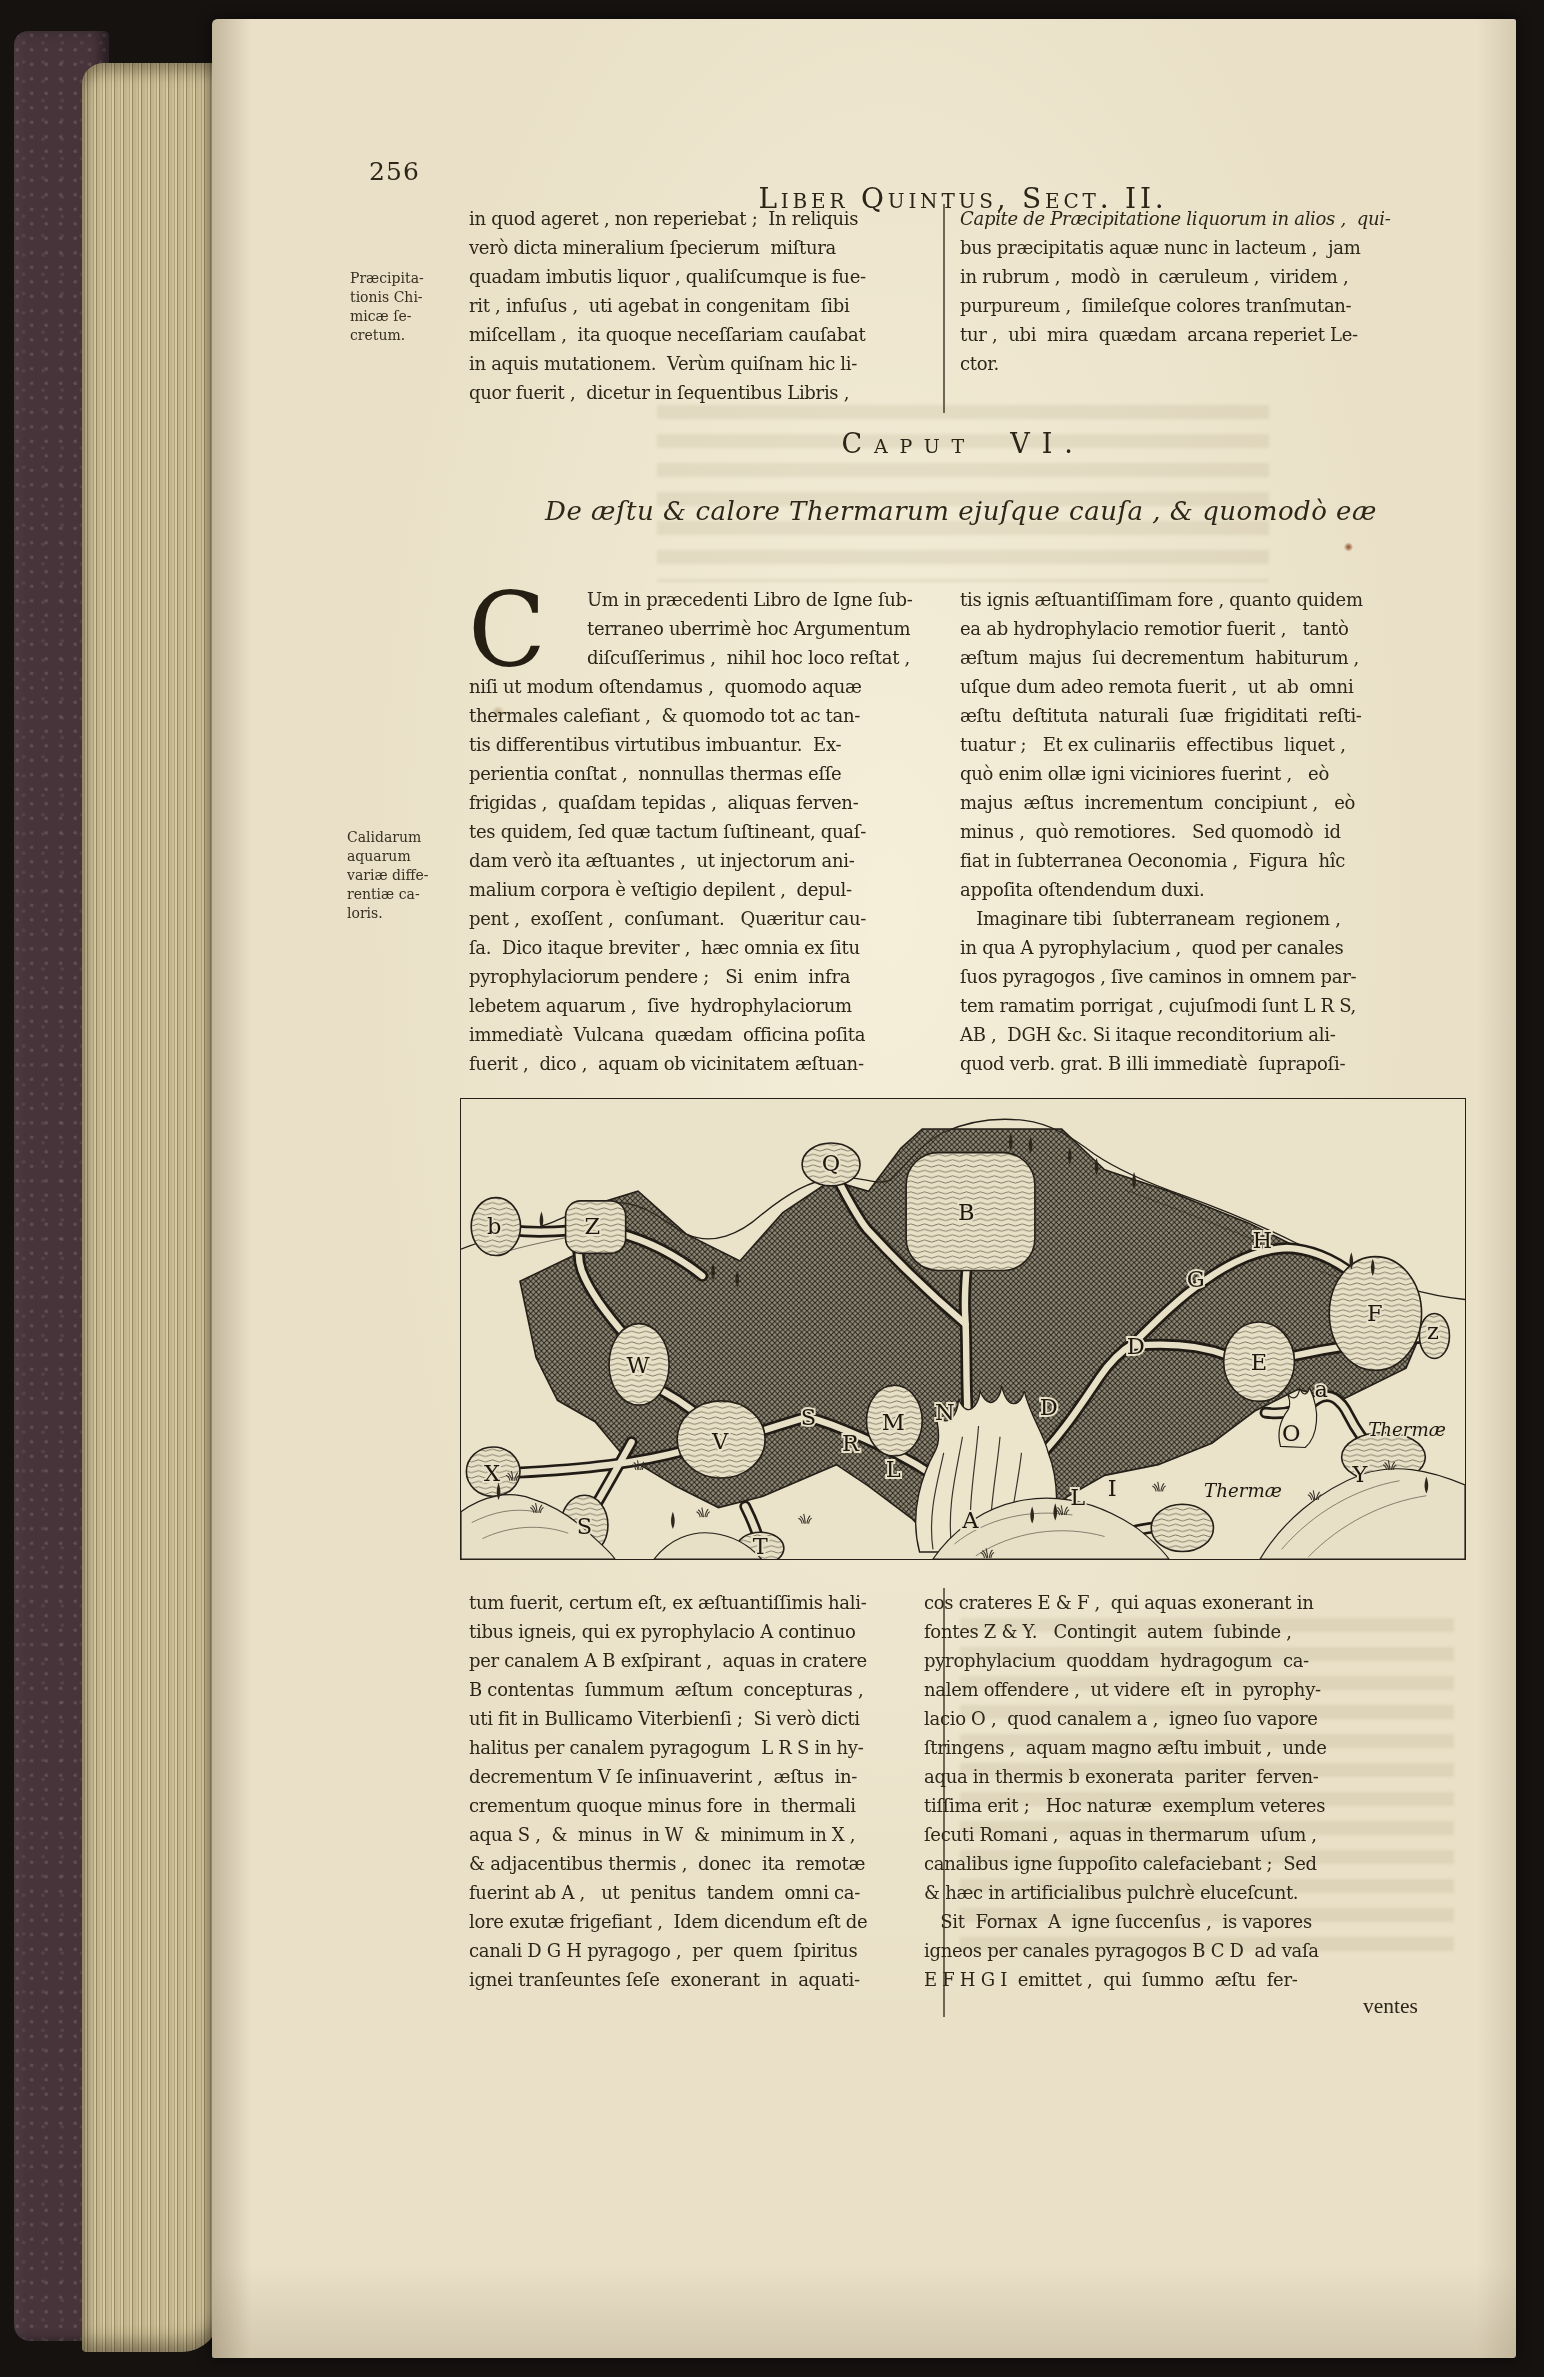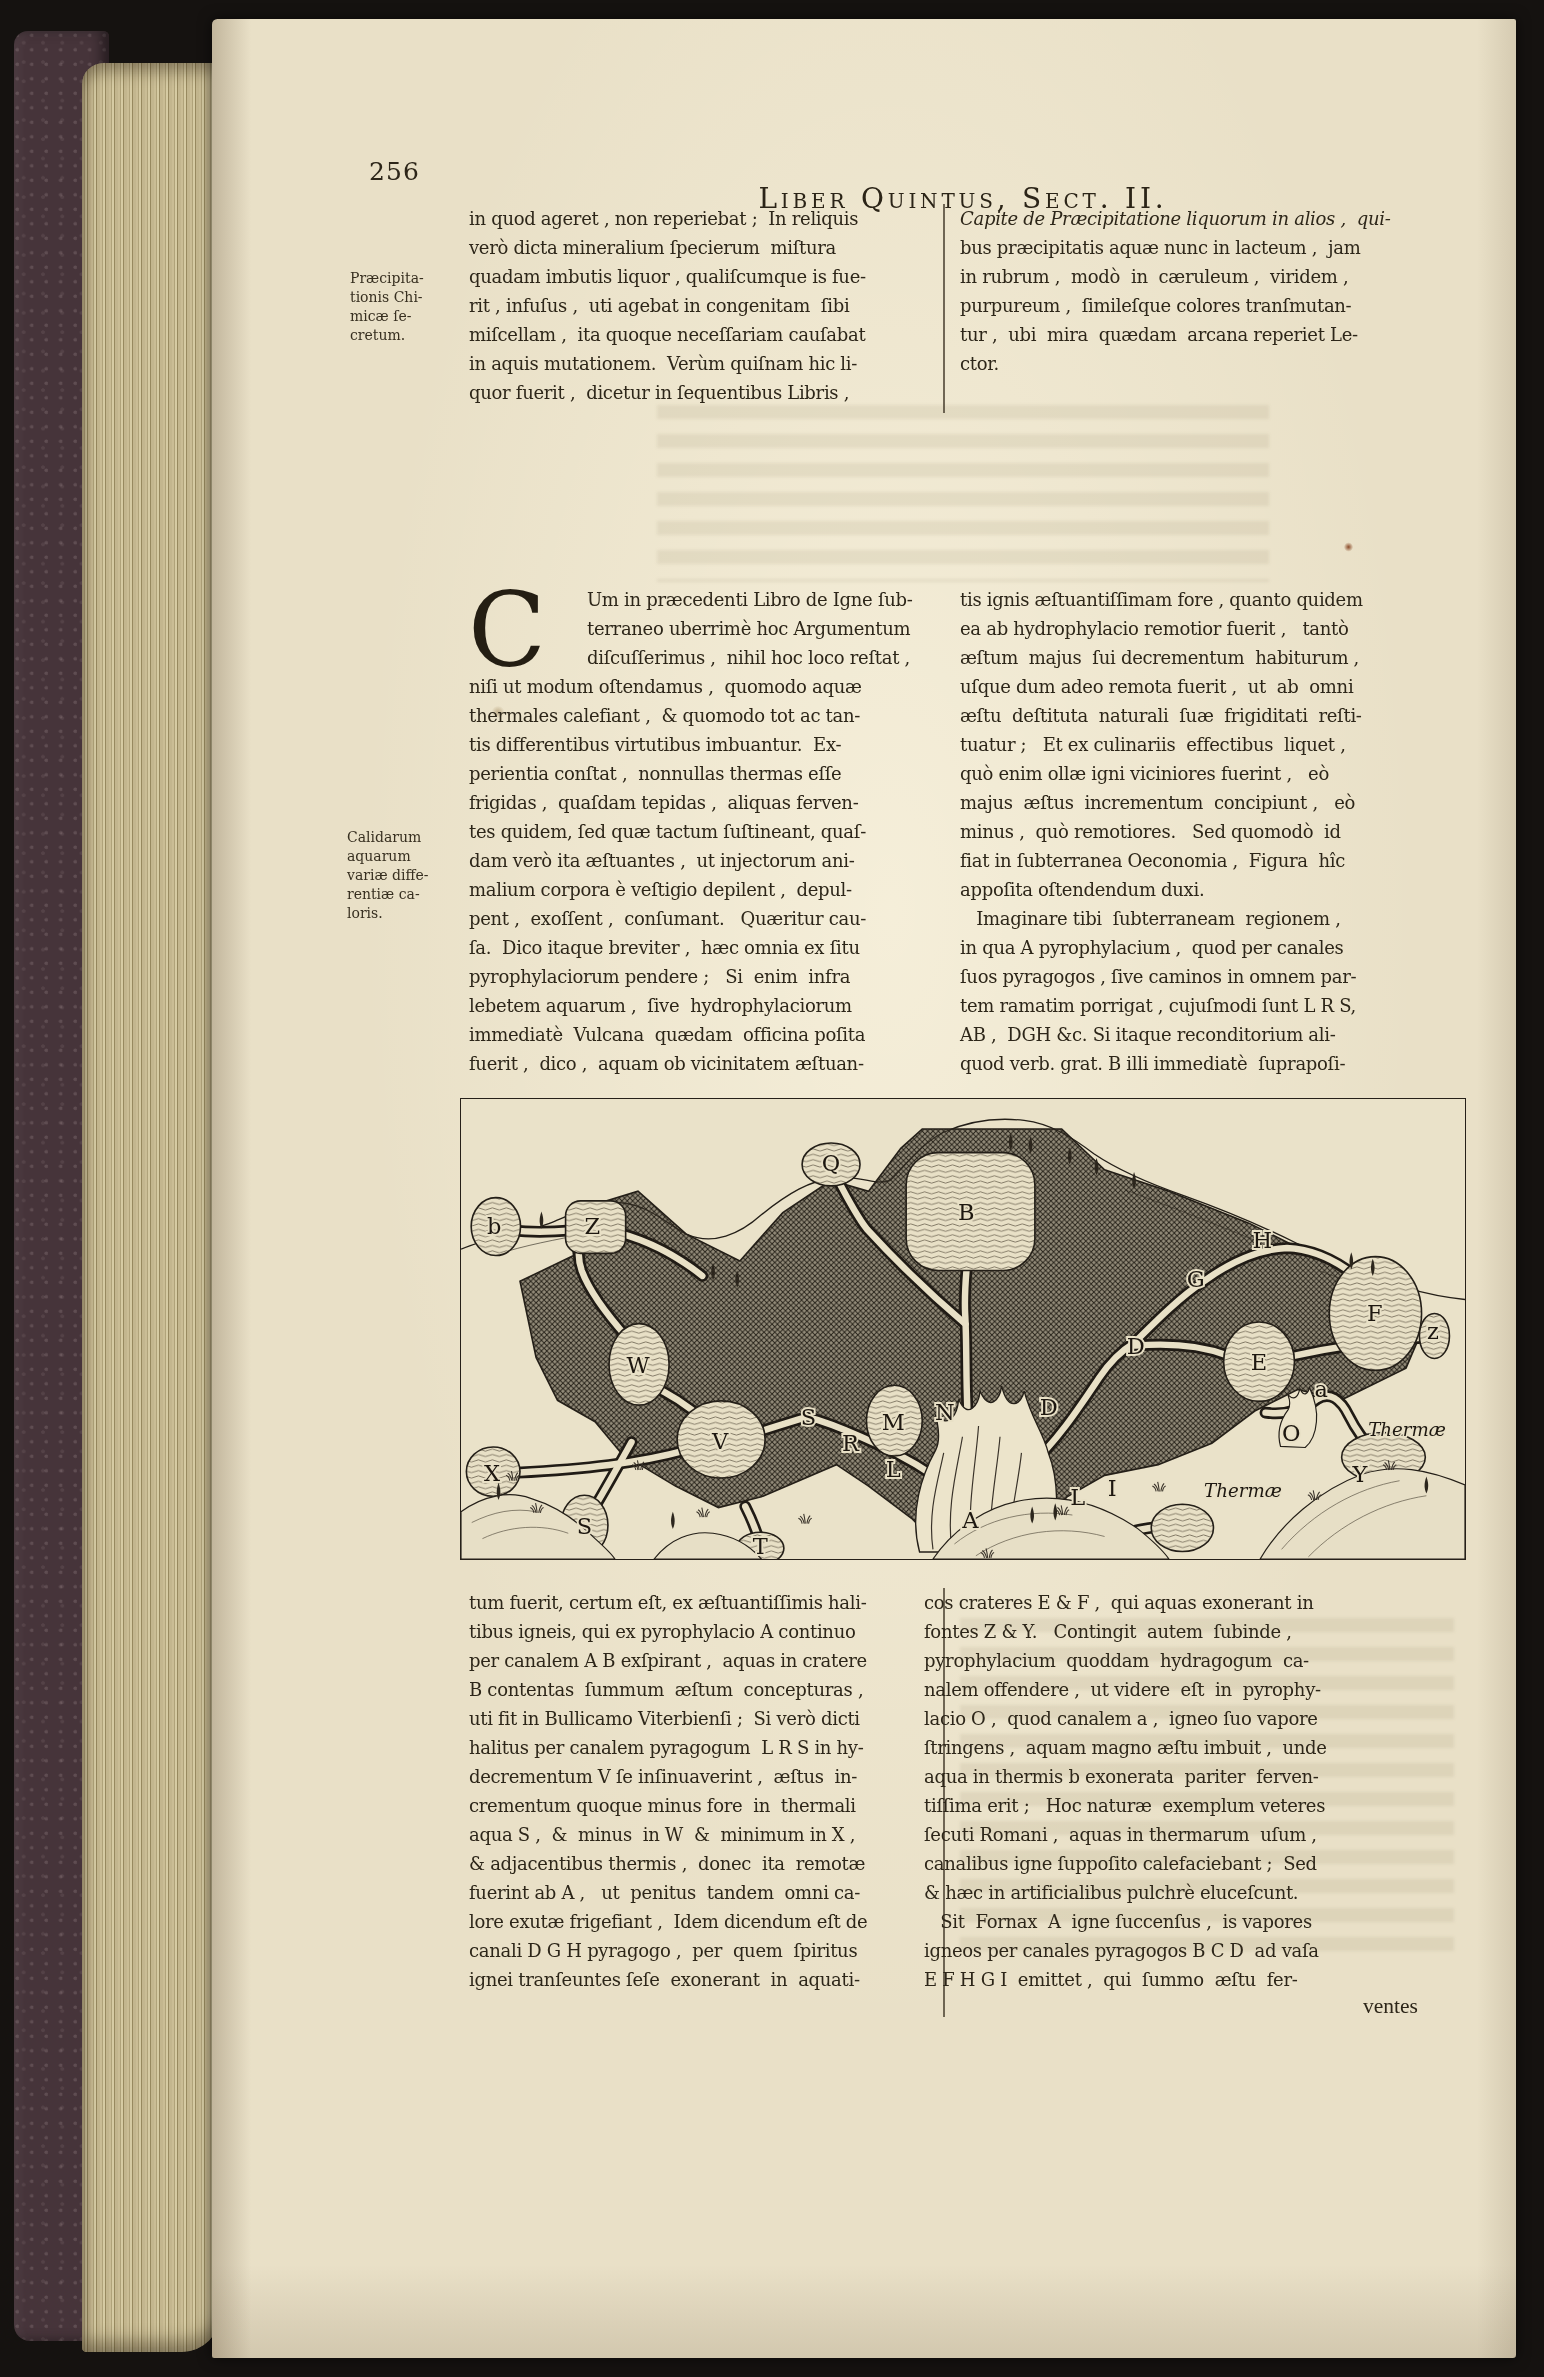--- a/index.html
+++ b/index.html
@@ -103,20 +103,22 @@
   <div class="vrule" style="left:731px;top:185px;height:209px;"></div>
   <div class="textcol col-tr" style="left:748px;top:185px;width:496px;">
       <div class="tl">Capite de Præcipitatione liquorum in alios ,  qui-</div>
       <div class="tl">bus præcipitatis aquæ nunc in lacteum ,  jam</div>
       <div class="tl">in rubrum ,  modò  in  cæruleum ,  viridem ,</div>
       <div class="tl">purpureum ,  ſimileſque colores tranſmutan-</div>
       <div class="tl">tur ,  ubi  mira  quædam  arcana reperiet Le-</div>
       <div class="tl">ctor.</div>
     </div>
 
+  <div class="caput" style="left:445px;top:409px;width:612px;">Caput VI.</div>
+  <div class="subtitle sub1" style="left:257px;top:477px;width:984px;">De æſtu &amp; calore Thermarum ejuſque cauſa , &amp; quomodò eæ</div>
 
   <div class="dropcap" style="left:256px;top:569px;">C</div>
   <div class="margin-note" style="left:135px;top:809px;width:113px;">
       <div class="tl">Calidarum</div>
       <div class="tl">aquarum</div>
       <div class="tl">variæ diffe-</div>
       <div class="tl">rentiæ ca-</div>
       <div class="tl">loris.</div>
     </div>
   <div class="textcol col-ml" style="left:257px;top:566px;width:475px;">

